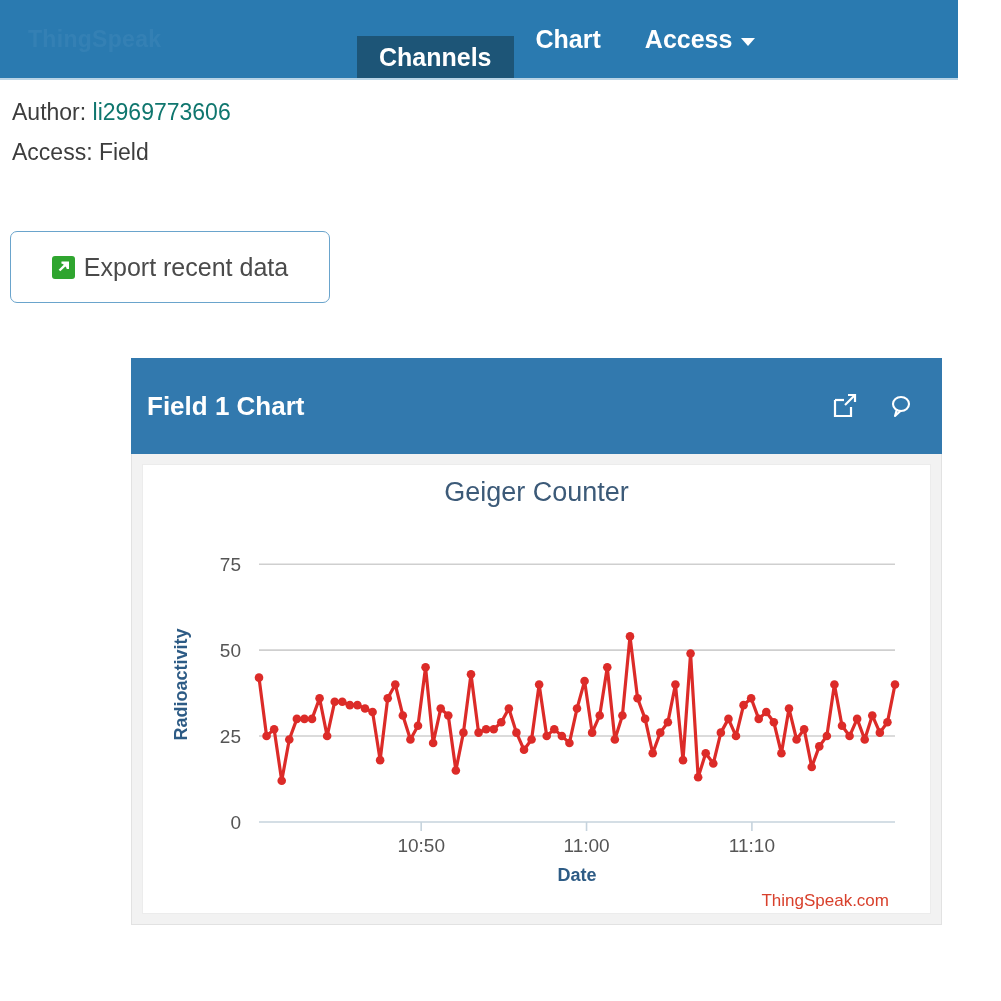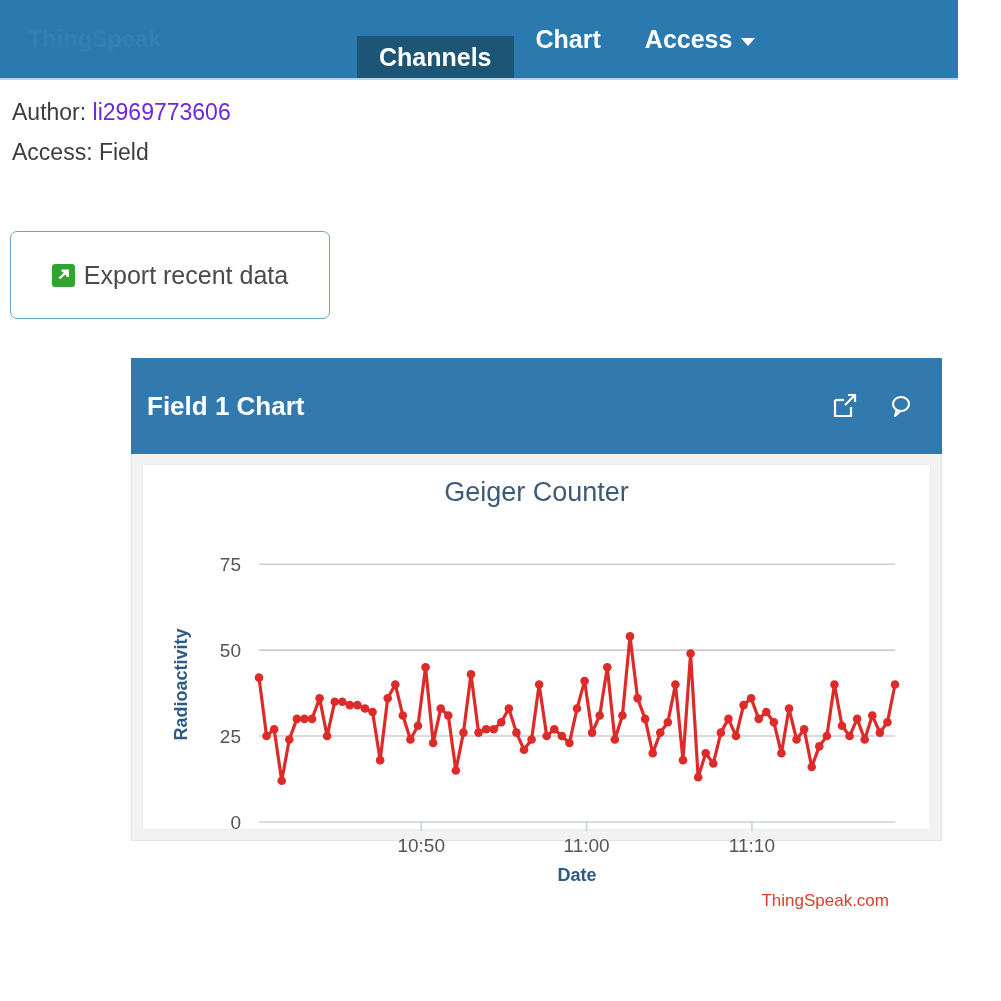--- a/index.html
+++ b/index.html
@@ -85,31 +85,31 @@
     width: 600px;
   }
   .meta-line {
     font-size: 23px;
     color: #3d3d3d;
     line-height: 40px;
     white-space: nowrap;
   }
   .meta-label { color: #3d3d3d; margin-top: 12px; }
   .meta-author-link {
-    color: #6d28d9;
+    color: #0f766e;
     cursor: pointer;
   }
 
   
   .export-button {
     position: absolute;
     left: 10px;
     top: 231px;
     width: 320px;
-    height: 88px;
+    height: 72px;
     box-sizing: border-box;
     border: 1.5px solid #6aa4cc;
     border-radius: 7px;
     background: #ffffff;
     display: flex;
     align-items: center;
     justify-content: center;
     cursor: pointer;
   }
   .export-icon {
@@ -160,21 +160,21 @@
   }
   .panel-icon-btn {
     cursor: pointer;
     display: flex;
     align-items: center;
     justify-content: center;
     width: 30px;
     height: 30px;
   }
   .panel-body {
-    height: 387px;
+    height: 471px;
     box-sizing: border-box;
     border: 1px solid #e2e2e2;
     border-top: none;
     background: #f2f2f2;
     padding: 10px;
   }
   .panel-canvas {
     width: 100%;
     height: 100%;
     background: #ffffff;

